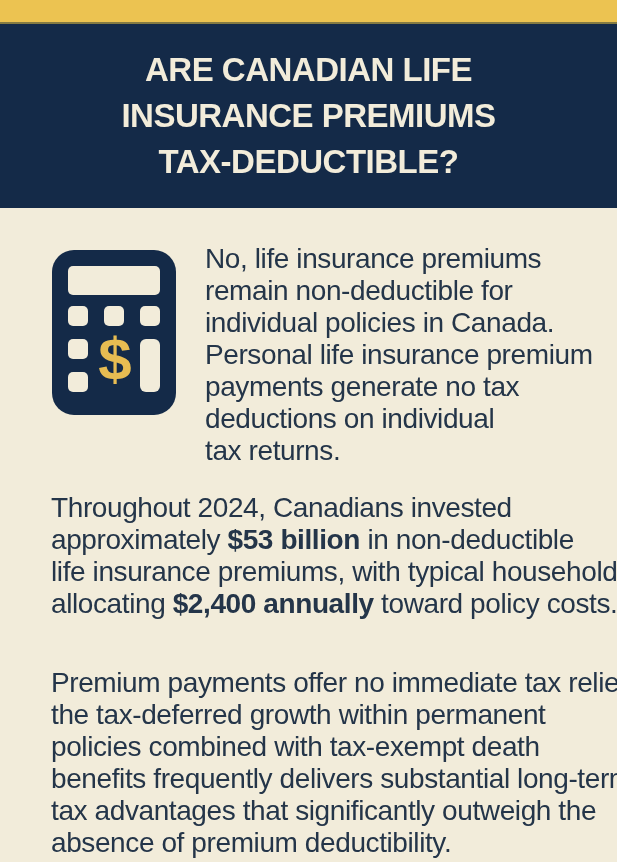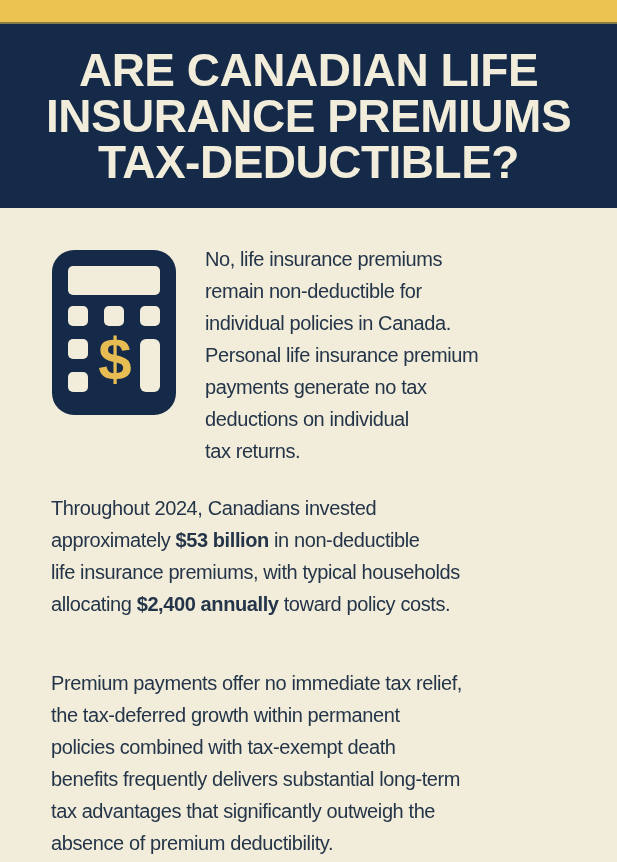--- a/index.html
+++ b/index.html
@@ -34,34 +34,34 @@
     width: 617px; height: 184px;
     background: var(--navy);
     display: flex;
     align-items: center;
     justify-content: center;
   }
   .title {
     white-space: pre;
     text-align: center;
     color: var(--cream);
-    font-size: 46px;
+    font-size: 33px;
     line-height: 46px;
     font-weight: 800;
     letter-spacing: -0.5px;
   }
   .calc-icon {
     position: absolute;
     left: 52px; top: 250px;
   }
   .para {
     position: absolute;
     white-space: pre;
     color: var(--text);
-    font-size: 20px;
+    font-size: 28px;
     line-height: 32px;
     letter-spacing: -0.4px;
   }
   .intro-text { left: 205px; top: 243px; }
   .stats-text { left: 51px; top: 492px; }
   .closing-text { left: 51px; top: 667px; }
   .para .b { font-weight: 800; }
 </style>
 </head>
 <body>

